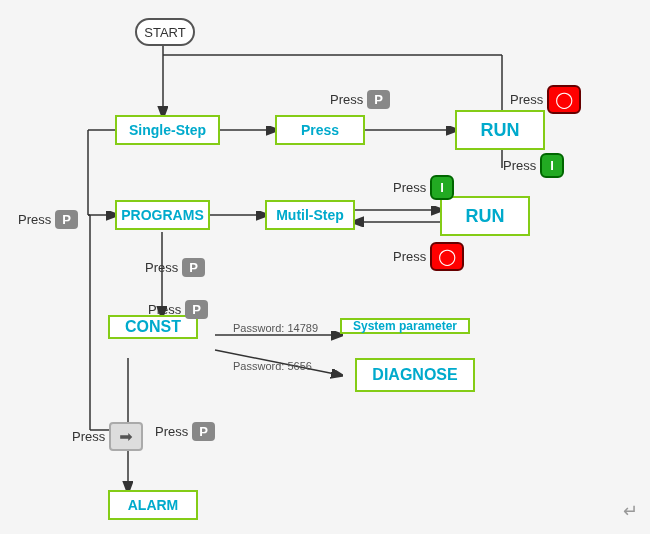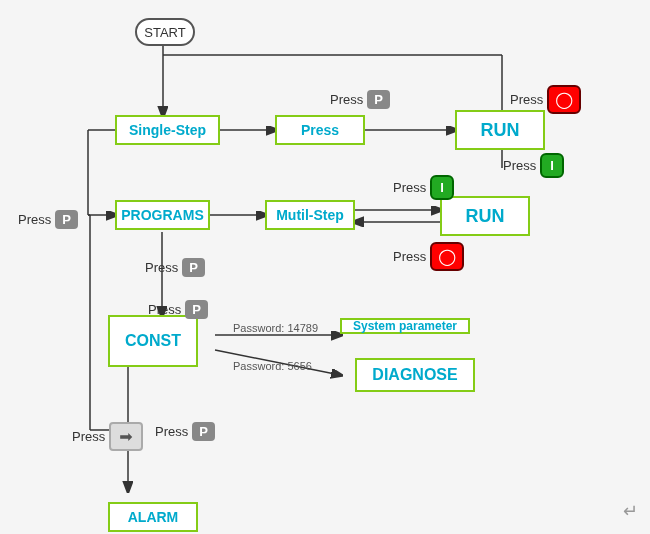--- a/index.html
+++ b/index.html
@@ -184,33 +184,33 @@
   </div>
 
   <div class="box" style="left:265px; top:200px; width:90px; height:30px;text-align:right;">
     <span>Mutil-Step</span>
   </div>
 
   <div class="box" style="left:440px; top:196px; width:90px; height:40px; font-size:18px;">
     <span>RUN</span>
   </div>
 
-  <div class="box" style="left:108px; top:315px; width:90px; height:52px; font-size:16px;">
+  <div class="box" style="left:108px; top:315px; width:90px; height:24px; font-size:16px;">
     <span>CONST</span>
   </div>
 
   <div class="box" style="left:340px; top:318px; width:130px; height:16px; font-size:12px;">
     <span>System parameter</span>
   </div>
 
   <div class="box" style="left:355px; top:358px; width:120px; height:34px; font-size:16px;">
     <span>DIAGNOSE</span>
   </div>
 
-  <div class="box" style="left:108px; top:490px; width:90px; height:30px; font-size:14px;margin-top:12px;">
+  <div class="box" style="left:108px; top:490px; width:90px; height:30px; font-size:14px;">
     <span>ALARM</span>
   </div>
 
   <div class="press-group" style="left:18px; top:210px;">
     <span class="press-text">Press</span>
     <button class="btn-p">P</button>
   </div>
 
   <div class="press-group" style="left:145px; top:258px;">
     <span class="press-text">Press</span>

